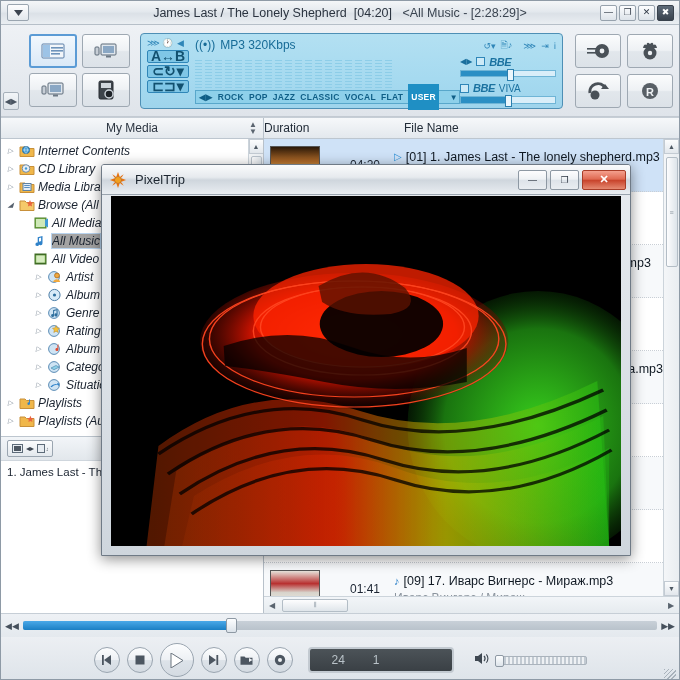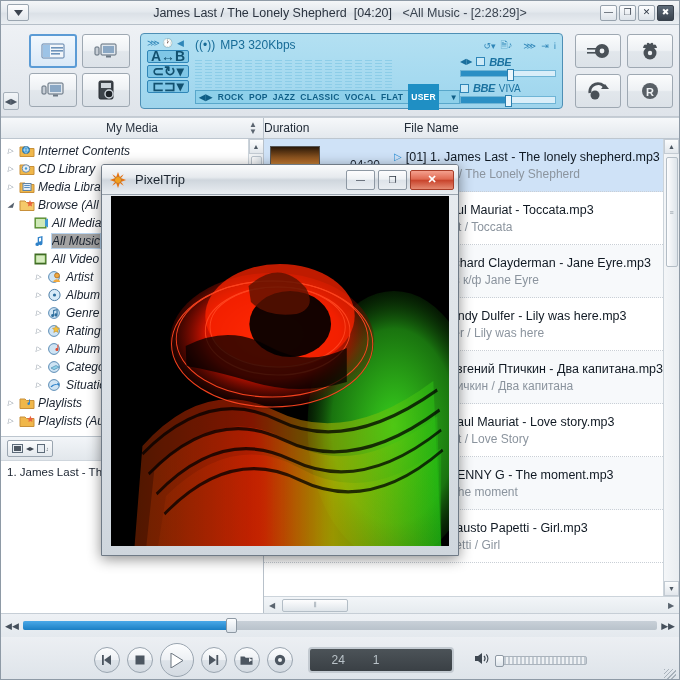--- a/index.html
+++ b/index.html
@@ -280,21 +280,21 @@
   .vol-track { width: 92px; height: 9px;
     background-image: repeating-linear-gradient(to right,#c2cad2 0 2px, #eef1f4 2px 4px);
     border: 1px solid #aab3bc; border-radius:2px; position: relative; }
   .vol-knob { position: absolute; left: -1px; top: -2px; width: 9px; height: 12px;
     background: linear-gradient(#fdfeff,#dde4ea); border: 1px solid #8e99a4; border-radius:2px; }
   .grip { position: absolute; right: 3px; bottom: 2px; width: 12px; height: 12px;
     background-image: repeating-linear-gradient(135deg,#a8b2bb 0 1px, transparent 1px 3px); }
 
   
   .viz-window {
-    position: absolute; left: 100px; top: 163px; width: 358px; height: 392px;
+    position: absolute; left: 100px; top: 163px; width: 530px; height: 392px;
     border: 1px solid #6f7a86;
     background: linear-gradient(#e8ecf0, #cfd6dd);
     box-shadow: 0 3px 14px rgba(0,0,0,0.45);
     border-radius: 3px 3px 0 0;
   }
   .viz-title {
     height: 30px; display: flex; align-items: center; padding: 0 4px 0 8px;
     background: linear-gradient(#fafbfc 0%, #e6eaee 42%, #cfd6dd 52%, #e9edf1 100%);
     border-bottom: 1px solid #9aa4ae;
     border-radius: 2px 2px 0 0;
@@ -780,20 +780,31 @@
             <div class="pl-dur"></div>
             <div class="pl-info">
               <div class="pl-title">
                 <span class="note-ico">♪</span>
                 <span>[08] 16. Fausto Papetti - Girl.mp3</span>
               </div>
               <div class="pl-sub">Fausto Papetti / Girl</div>
             </div>
           </div>
 
+          <div class="pl-row alt">
+            <div class="pl-thumb" style="background:linear-gradient(#e8e4dc,#b83030 35%,#d8d4cc 60%,#f0ece4)"></div>
+            <div class="pl-dur">01:41</div>
+            <div class="pl-info">
+              <div class="pl-title">
+                <span class="note-ico">♪</span>
+                <span>[09] 17. Иварс Вигнерс - Мираж.mp3</span>
+              </div>
+              <div class="pl-sub">Иварс Вингерс / Мираж</div>
+            </div>
+          </div>
 
         </div>
         <div class="pl-scroll">
           <div class="sb-arrow">▲</div>
           <div class="pl-thumbbar">≡</div>
           <div style="flex:1"></div>
           <div class="sb-arrow">▼</div>
         </div>
       </div>
       <div class="hscroll">

